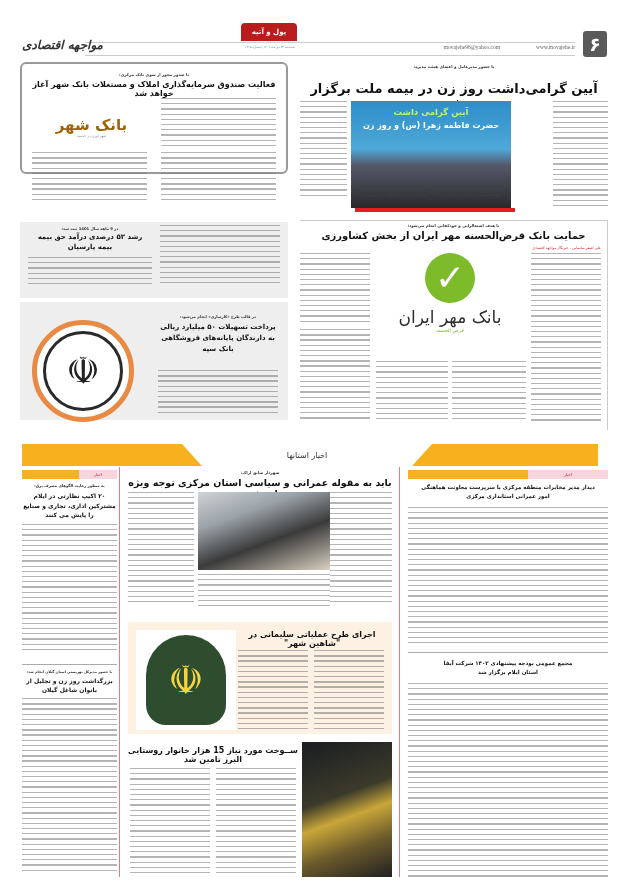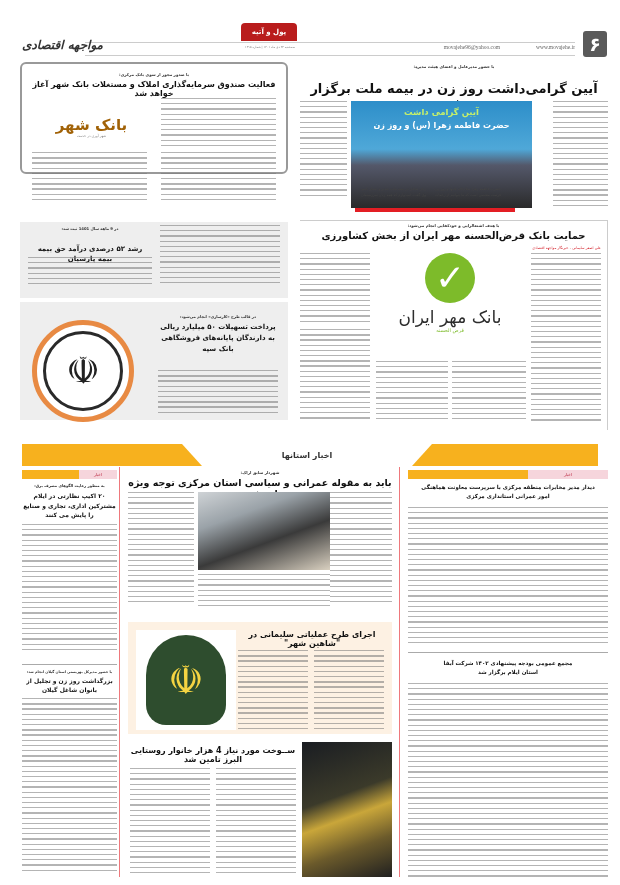--- a/index.html
+++ b/index.html
@@ -27,21 +27,21 @@
   <div class="abs" style="left:230px;top:45px;width:80px;font-size:3px;color:#777;text-align:center">سه‌شنبه ۲۴ دی ماه ۱۴۰۱ | شماره ۱۳۱۵</div>
   <div class="abs" style="left:85px;right:45px;top:55px;height:1px;background:#ccc"></div>
   <div class="abs" style="left:85px;right:45px;top:42px;height:1px;background:#ccc"></div>
   <div class="abs" style="left:22px;top:38px;font-size:12px;font-style:italic;font-weight:bold;color:#333;font-family:'DejaVu Serif',serif">مواجهه اقتصادی</div>
 </div>
 
 <div class="abs" style="left:300px;top:64px;width:308px;height:155px">
   <div class="kicker" style="font-size:4px">با حضور مدیرعامل و اعضای هیئت مدیره:</div>
   <div class="head" style="font-size:13px;margin-top:12px">آیین گرامی‌داشت روز زن در بیمه ملت برگزار شد</div>
   <div class="abs txt fill" style="right:0;top:37px;width:55px;height:80px"></div>
-  <div class="abs photo" style="left:51px;top:37px;width:181px;height:107px;background:linear-gradient(180deg,#2d8ec9 0,#4fa8d8 45%,#54586a 60%,#2a2a2a 100%)">
+  <div class="abs photo" style="left:51px;top:37px;width:160px;height:107px;background:linear-gradient(180deg,#2d8ec9 0,#4fa8d8 45%,#54586a 60%,#2a2a2a 100%)">
     <div style="position:absolute;top:6px;width:100%;text-align:center;color:#c5f06a;font-size:8.5px;font-weight:bold">آیین گرامی داشت</div>
     <div style="position:absolute;top:20px;width:100%;text-align:center;color:#fff;font-size:8px;font-weight:bold">حضرت فاطمه زهرا (س) و روز زن</div>
   </div>
   <div class="abs txt fill" style="left:0;top:37px;width:47px;height:96px"></div>
   <div class="abs txt fill" style="right:0;top:120px;width:55px;height:24px"></div>
   <div class="abs" style="left:131px;top:123px;width:70px;font-size:3.6px;line-height:5.5px;color:#444">حضرت فاطمه زهرا سلام‌الله علیها و روز زن، فرصت مغتنمی است که ما بتوانیم از زحمات</div>
   <div class="abs" style="left:56px;top:123px;width:70px;font-size:3.6px;line-height:5.5px;color:#444">زنان شاغل در بیمه ملت تقدیر و تشکر کنیم. وی گفت: امیدوارم که همه زنان سرزمینمان</div>
   <div class="abs" style="left:55px;top:144px;width:160px;height:4px;background:#e31e24"></div>
 </div>
 
@@ -52,21 +52,21 @@
   <div class="abs" style="left:22px;top:52px;width:95px;text-align:center">
     <div style="color:#a16207;font-size:15px;font-weight:bold">بانک شهر</div>
     <div style="color:#888;font-size:3.5px">شهر آوری در خدمت</div>
   </div>
   <div class="abs txt fill" style="right:10px;top:88px;width:115px;height:48px"></div>
   <div class="abs txt fill" style="left:10px;top:88px;width:115px;height:48px"></div>
 </div>
 
 <div class="abs grey" style="left:20px;top:222px;width:268px;height:76px">
   <div class="abs kicker" style="left:0;top:4px;width:140px;font-size:3.8px">در 9 ماهه سال 1401 ثبت شد:</div>
-  <div class="abs head" style="left:10px;top:22px;width:120px;font-size:7px;line-height:10px">رشد ۵۲ درصدی درآمد حق بیمه بیمه پارسیان</div>
+  <div class="abs head" style="left:10px;top:10px;width:120px;font-size:7px;line-height:10px">رشد ۵۲ درصدی درآمد حق بیمه بیمه پارسیان</div>
   <div class="abs txt fill" style="left:8px;top:35px;width:124px;height:30px"></div>
   <div class="abs txt fill" style="right:8px;top:3px;width:120px;height:60px"></div>
 </div>
 <div class="abs grey" style="left:20px;top:302px;width:268px;height:118px">
   <div class="abs" style="left:12px;top:18px;width:102px;height:102px;border-radius:50%;border:5px solid #e88a43;background:#fff;display:flex;align-items:center;justify-content:center">
     <div style="width:80px;height:80px;border-radius:50%;border:3px solid #2a2a2a;display:flex;align-items:center;justify-content:center;font-size:38px;color:#222">☫</div>
   </div>
   <div class="abs kicker" style="right:10px;top:12px;width:120px;font-size:3.8px">در قالب طرح «کارسازی» انجام می‌شود:</div>
   <div class="abs head" style="right:10px;top:20px;width:120px;font-size:7px;line-height:11px">پرداخت تسهیلات ۵۰ میلیارد ریالی به دارندگان پایانه‌های فروشگاهی بانک سپه</div>
   <div class="abs txt fill" style="right:10px;top:68px;width:120px;height:44px"></div>
@@ -83,21 +83,21 @@
     <div style="color:#7dbb2a;font-size:5px">قرض الحسنه</div>
   </div>
   <div class="abs txt fill" style="left:0;top:32px;width:70px;height:70px"></div>
   <div class="abs txt fill" style="left:76px;top:140px;width:72px;height:62px"></div>
   <div class="abs txt fill" style="left:152px;top:140px;width:74px;height:62px"></div>
   <div class="abs txt fill" style="left:0;top:108px;width:70px;height:94px"></div>
 </div>
 
 <div class="abs" style="left:22px;top:444px;width:576px;height:22px;background:#f7b11e">
   <div style="position:absolute;left:160px;top:0;width:250px;height:22px;background:#fff;clip-path:polygon(0 0,100% 0,92% 100%,8% 100%);display:flex;align-items:center;justify-content:center">
-    <span style="font-size:8px;font-weight:bold;color:#333">اخبار استانها</span>
+    <span style="font-size:8px;font-weight:normal;color:#333">اخبار استانها</span>
   </div>
 </div>
 <div class="abs" style="left:119px;top:467px;width:1px;height:410px;background:#e31e24;opacity:.6"></div>
 <div class="abs" style="left:399px;top:467px;width:1px;height:410px;background:#e31e24;opacity:.6"></div>
 
 <div class="abs" style="left:408px;top:470px;width:200px;height:175px">
   <div class="tagbar">
       <span class="pink">اخبار</span>
       <span class="yel"></span>
     </div>
@@ -122,21 +122,21 @@
   <div class="abs" style="left:8px;top:8px;width:100px;height:100px;background:#fff;display:flex;align-items:center;justify-content:center">
     <div style="width:80px;height:90px;border-radius:40px 40px 20px 20px;background:#2e4d2e;color:#f5d442;font-size:40px;text-align:center;line-height:90px">☫</div>
   </div>
   <div class="abs head" style="right:10px;top:8px;width:140px;font-size:8px">اجرای طرح عملیاتی سلیمانی در "شاهین شهر"</div>
   <div class="abs txt fill" style="right:8px;top:28px;width:70px;height:80px"></div>
   <div class="abs txt fill" style="right:84px;top:28px;width:70px;height:80px"></div>
 </div>
 
 <div class="abs" style="left:128px;top:740px;width:264px;height:137px">
   <div class="abs" style="right:0;top:2px;width:90px;height:135px;background:linear-gradient(160deg,#1a1d22 0,#3b3a2a 40%,#c9a63a 55%,#6b5a2b 75%,#202020 100%)"></div>
-  <div class="abs head" style="left:0;top:6px;width:170px;font-size:8px">ســوخت مورد نیاز 4 هزار خانوار روستایی البرز تامین شد</div>
+  <div class="abs head" style="left:0;top:6px;width:170px;font-size:8px">ســوخت مورد نیاز 15 هزار خانوار روستایی البرز تامین شد</div>
   <div class="abs txt fill" style="left:88px;top:28px;width:80px;height:106px"></div>
   <div class="abs txt fill" style="left:2px;top:28px;width:80px;height:106px"></div>
 </div>
 
 <div class="abs" style="left:22px;top:470px;width:95px;height:185px">
   <div class="tagbar" style="flex-direction:row">
       <span class="pink">اخبار</span>
       <span class="yel"></span>
     </div>
   <div class="kicker" style="margin-top:4px;font-size:3.8px">به منظور رعایت الگوهای مصرف برق:</div>

